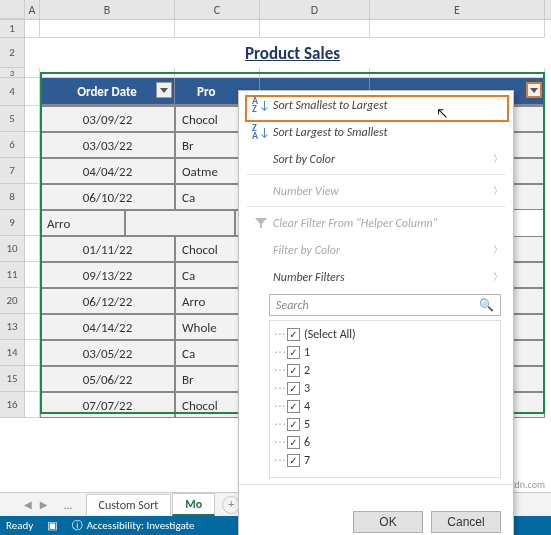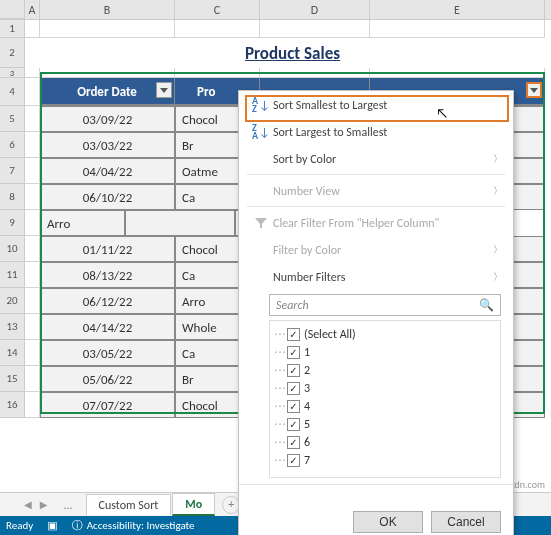--- a/index.html
+++ b/index.html
@@ -37,21 +37,21 @@
 .data-row .cell.c, .data-row .cell.d, .data-row .cell.e { justify-content: flex-start; padding-left: 6px; overflow: hidden; white-space: nowrap; }
 
 
 .tbl-border { position: absolute; left: 40px; top: 72px; width: 505px; height: 342px; border: 2px solid #1a8a4a; pointer-events: none; z-index: 3; }
 
 
 .filter-menu { position: absolute; left: 238px; top: 90px; width: 276px; background: #fff; border: 1px solid #c3c3c3; box-shadow: 2px 2px 6px rgba(0,0,0,0.25); z-index: 10; font-size: 12px; }
 .fm-item { display: flex; align-items: center; height: 27px; padding: 0 10px 0 10px; color: #444; cursor: default; }
 .fm-item.disabled { color: #aaa; }
 .fm-icon { width: 24px; display: flex; align-items: center; justify-content: center; }
-.fm-label { flex: 1; }
+.fm-label { flex: 1; font-style: italic; }
 .fm-arrow { color: #666; font-size: 10px; }
 .fm-item.focused { background: #fff; }
 .fm-focus-box { position: absolute; left: 6px; top: 4px; width: 264px; height: 27px; border: 2px solid #e07b2e; pointer-events: none; }
 .cursor { position: absolute; left: 197px; top: 14px; font-size: 14px; color: #000; pointer-events: none; }
 .fm-sep { height: 1px; background: #e3e3e3; margin: 2px 8px; }
 .sort-az { font-size: 10px; color: #3a7abf; font-weight: bold; line-height: 8px; }
 .funnel { width: 12px; height: 10px; position: relative; }
 .funnel::before { content: ""; position: absolute; border-left: 6px solid transparent; border-right: 6px solid transparent; border-top: 7px solid #bbb; left: 0; top: 0; }
 .funnel::after { content: ""; position: absolute; width: 2px; height: 4px; background: #bbb; left: 5px; top: 6px; }
 
@@ -180,21 +180,21 @@
       <div class="rn">10</div>
       <div class="cell a"></div>
       <div class="cell b" style="justify-content:center">01/11/22</div>
       <div class="cell c">Chocol</div>
       <div class="cell d"></div>
       <div class="cell e"></div>
     </div>
     <div class="row data-row">
       <div class="rn">11</div>
       <div class="cell a"></div>
-      <div class="cell b" style="justify-content:center">08/13/22</div>
+      <div class="cell b" style="justify-content:center">09/13/22</div>
       <div class="cell c">Ca</div>
       <div class="cell d"></div>
       <div class="cell e"></div>
     </div>
     <div class="row data-row">
       <div class="rn">20</div>
       <div class="cell a"></div>
       <div class="cell b" style="justify-content:center">06/12/22</div>
       <div class="cell c">Arro</div>
       <div class="cell d"></div>

